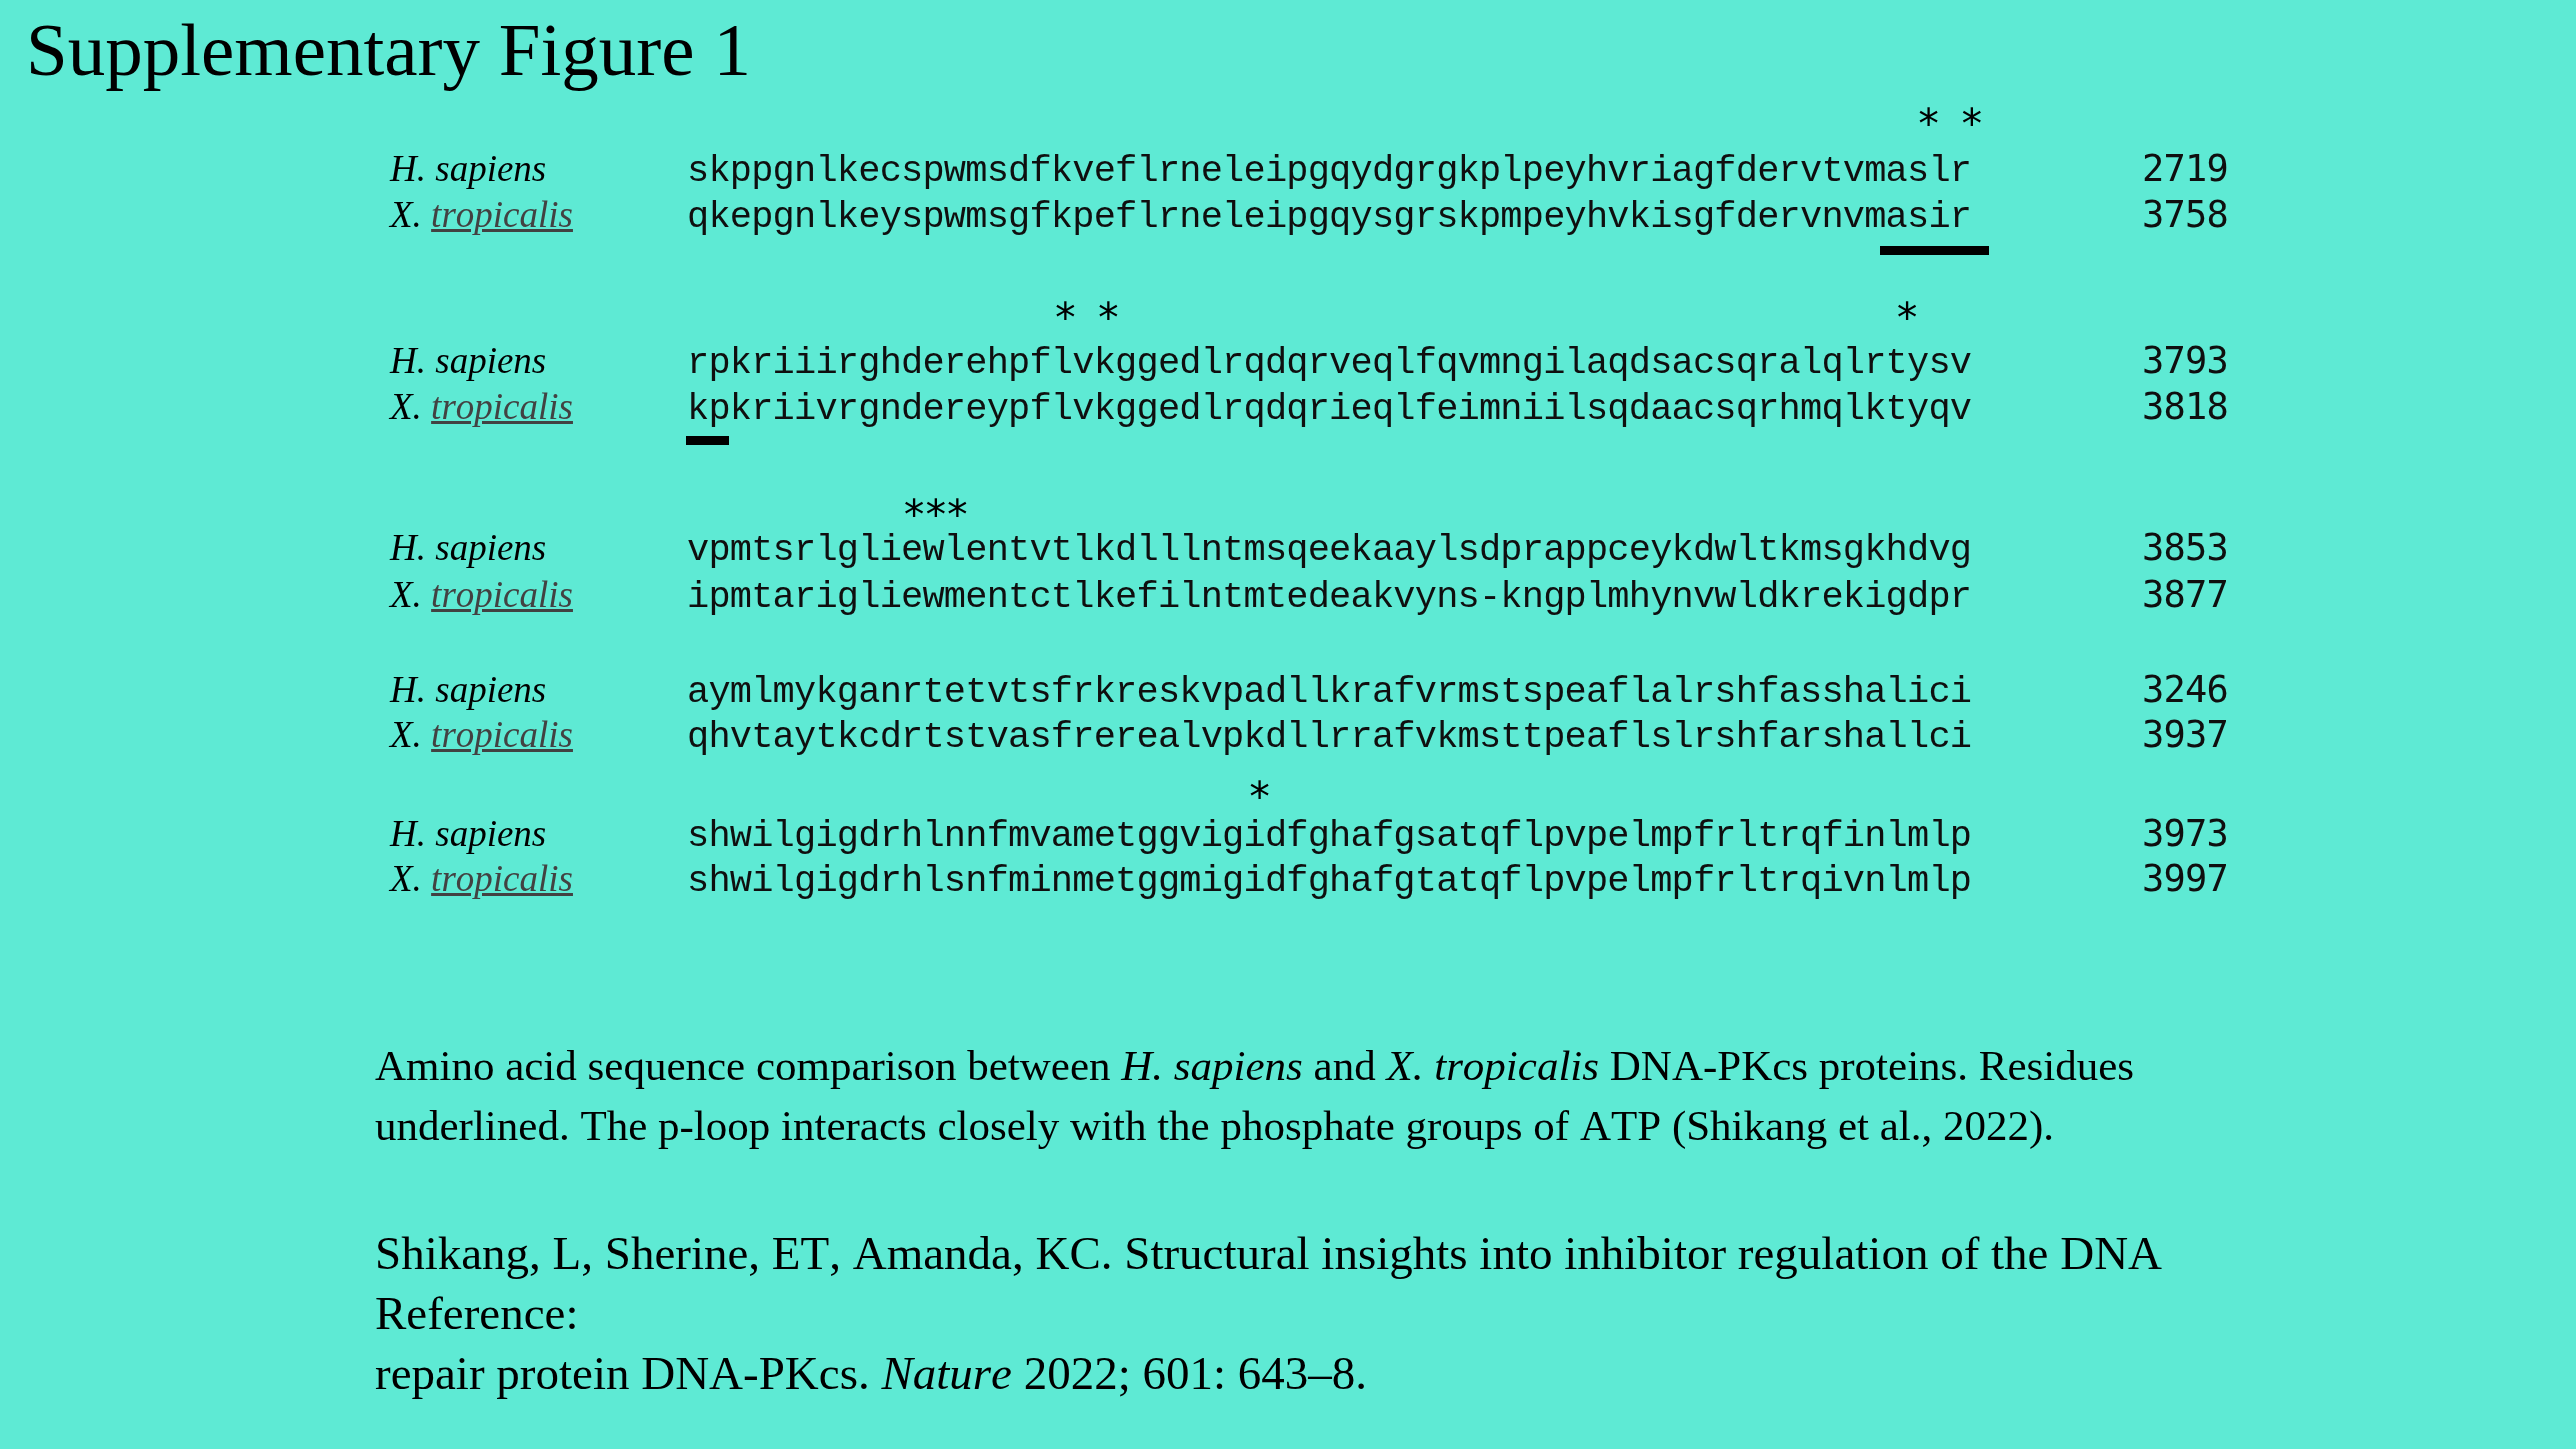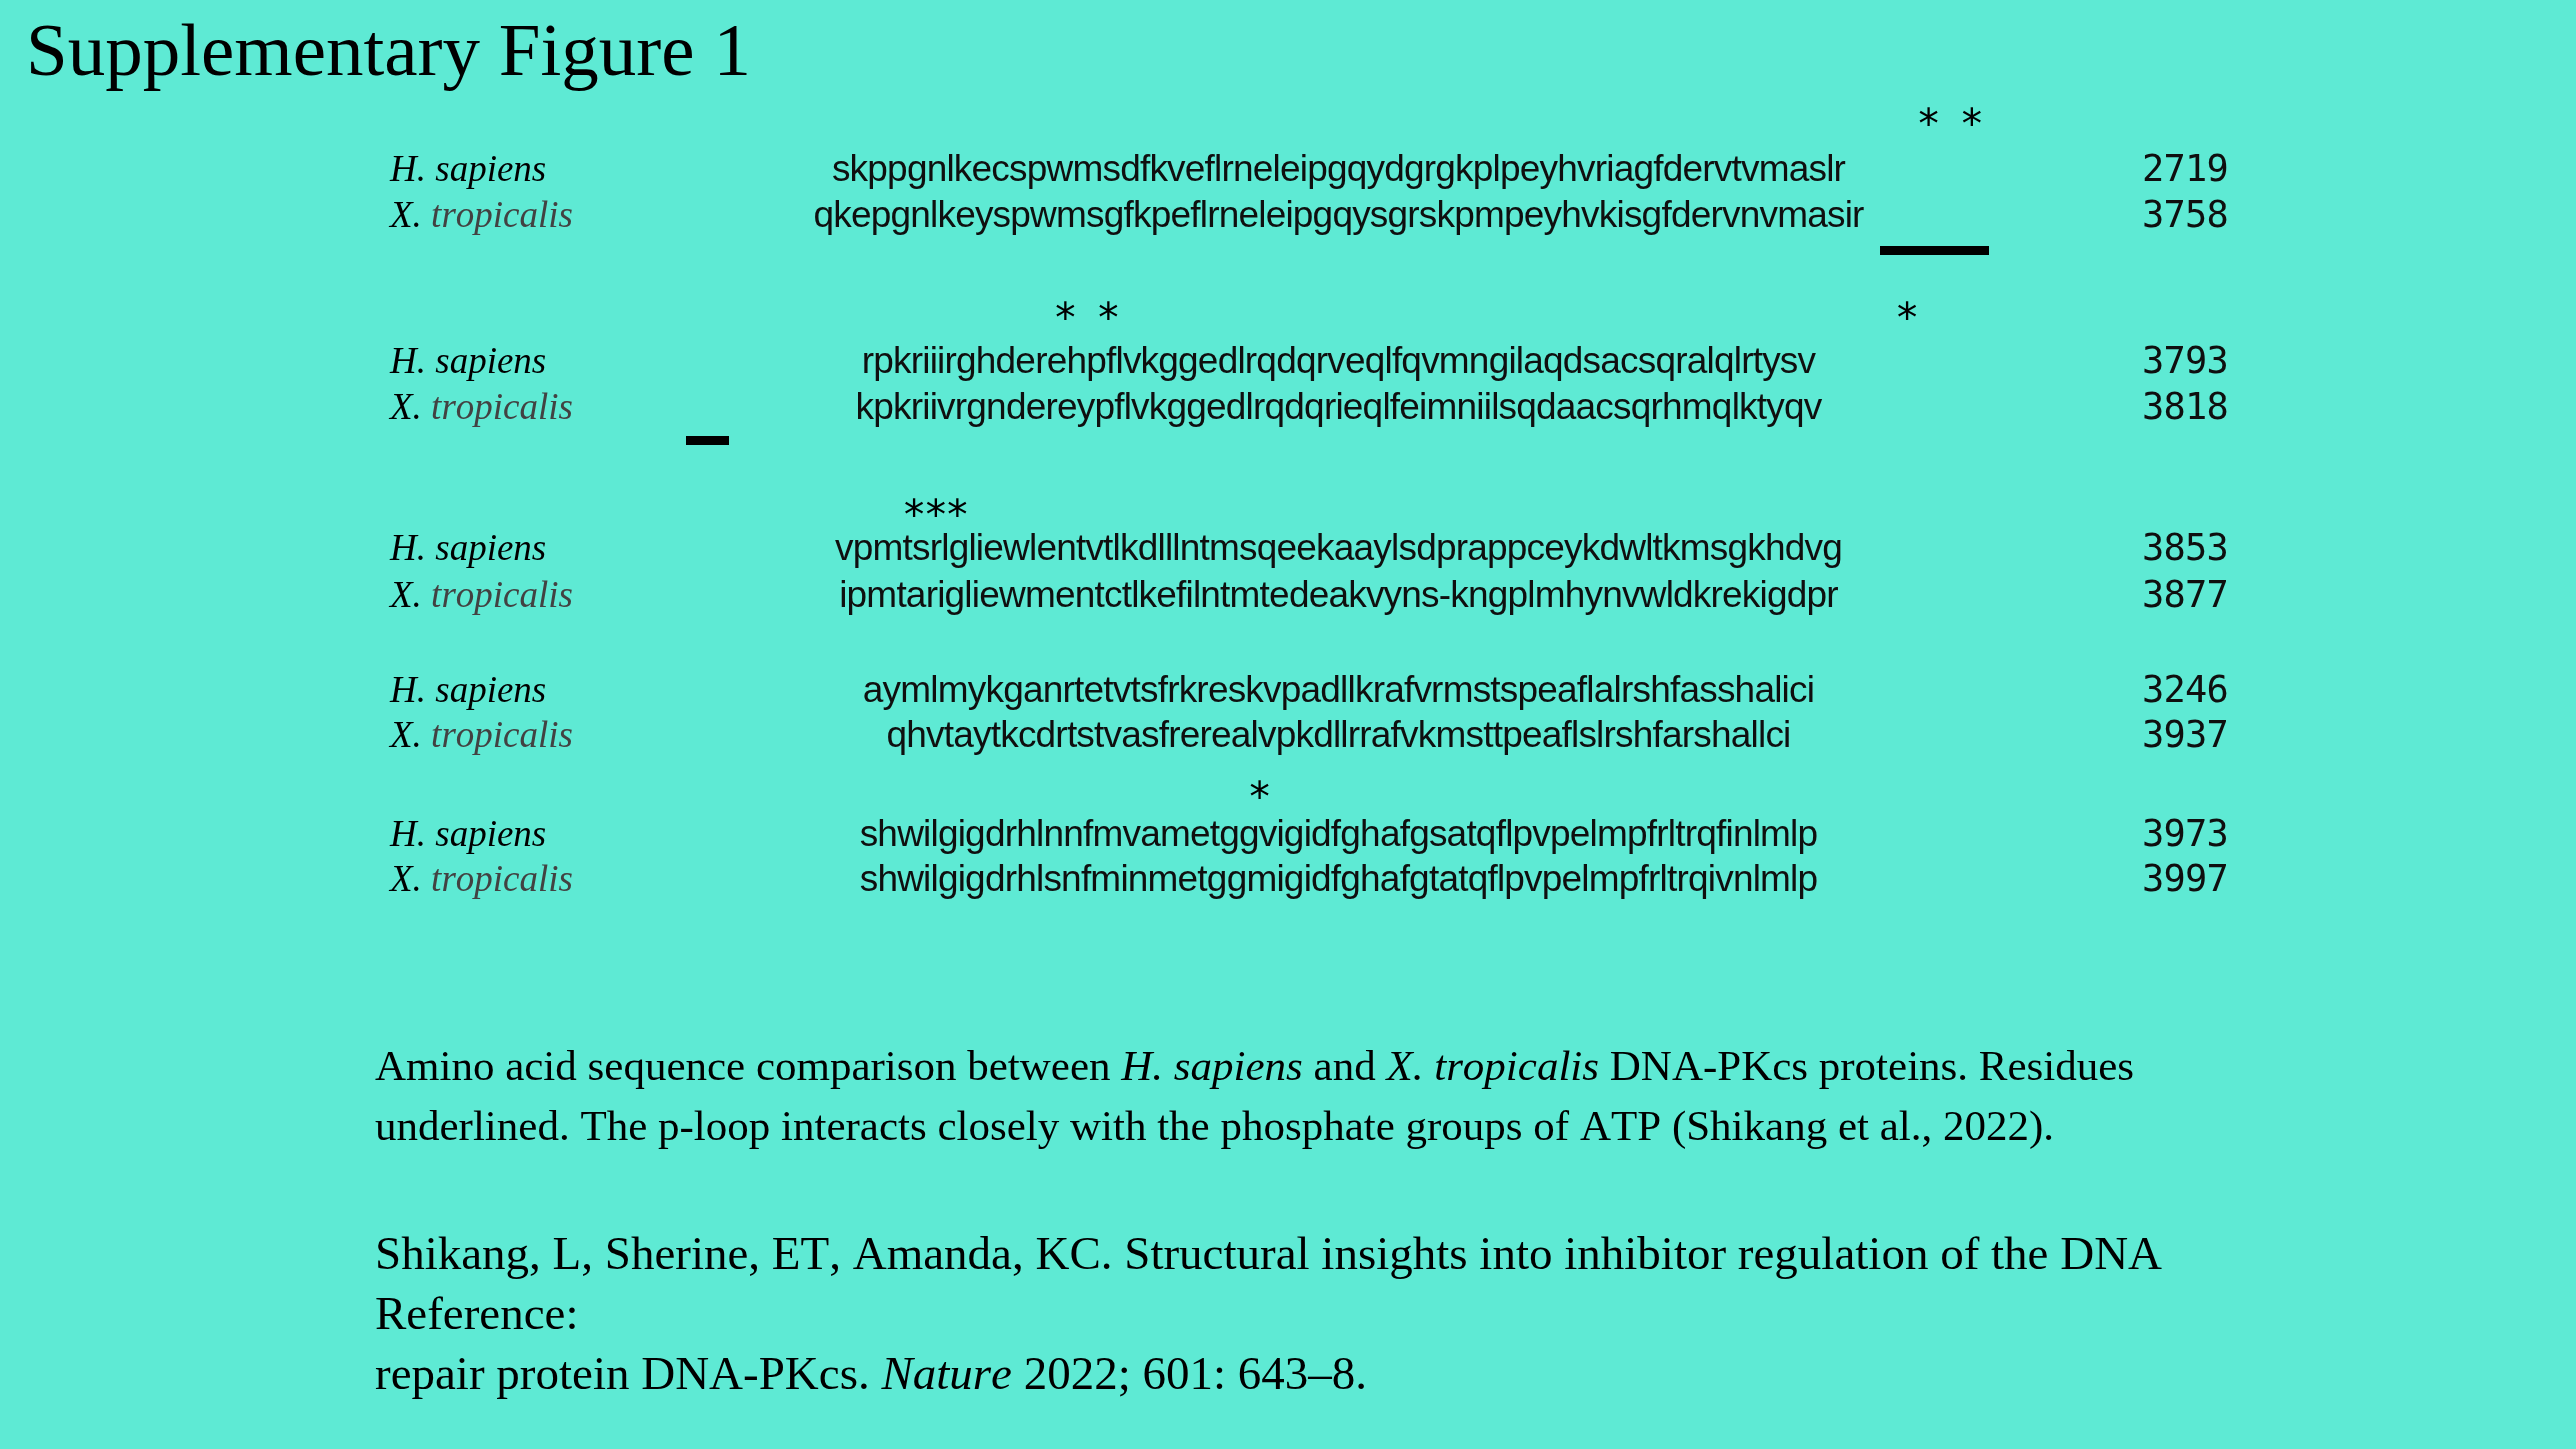--- a/index.html
+++ b/index.html
@@ -4,24 +4,24 @@
 <style>
   html,body{margin:0;padding:0;background:#ffffff;}
   .page{position:relative;width:2576px;height:1449px;background:#5eead4;overflow:hidden;
         font-kerning:none;color:#000;}
   .title{position:absolute;left:26px;top:8.7px;
          font-family:"Liberation Serif",serif;font-size:75px;line-height:1.1;color:#000;white-space:nowrap;}
   
   .row{position:absolute;left:390px;line-height:37px;white-space:nowrap;}
   .label{display:inline-block;width:297px;
          font-family:"Liberation Serif",serif;font-style:italic;font-size:37px;color:#000;}
-  .label .name.muted{color:#424242;}
+  .label .name.muted{color:#424242;text-decoration:underline;}
   .seq{display:inline-block;width:1303px;
-       font-family:Liberation Sans, sans-serif;font-size:37px;letter-spacing:-0.8px;
-       white-space:pre;color:#0f0f0f;text-align:center;}
+       font-family:Liberation Mono, monospace;font-size:37px;letter-spacing:-0.8px;
+       white-space:pre;color:#0f0f0f;}
   .gapcol{display:inline-block;width:152px;}
   .num{font-family:"DejaVu Sans Mono",monospace;font-size:37px;letter-spacing:-0.8px;color:#0f0f0f;}
   .ast{position:absolute;left:686px;line-height:37px;
        font-family:"DejaVu Sans Mono",monospace;font-size:41px;letter-spacing:-3.1px;
        white-space:pre;color:#000;}
   .bar{position:absolute;height:9.3px;background:#000;}
   
   .caption{position:absolute;left:375px;top:1036px;
            font-family:"Liberation Serif",serif;font-size:43px;line-height:60px;color:#000;}
   .reference{position:absolute;left:375px;top:1223px;

